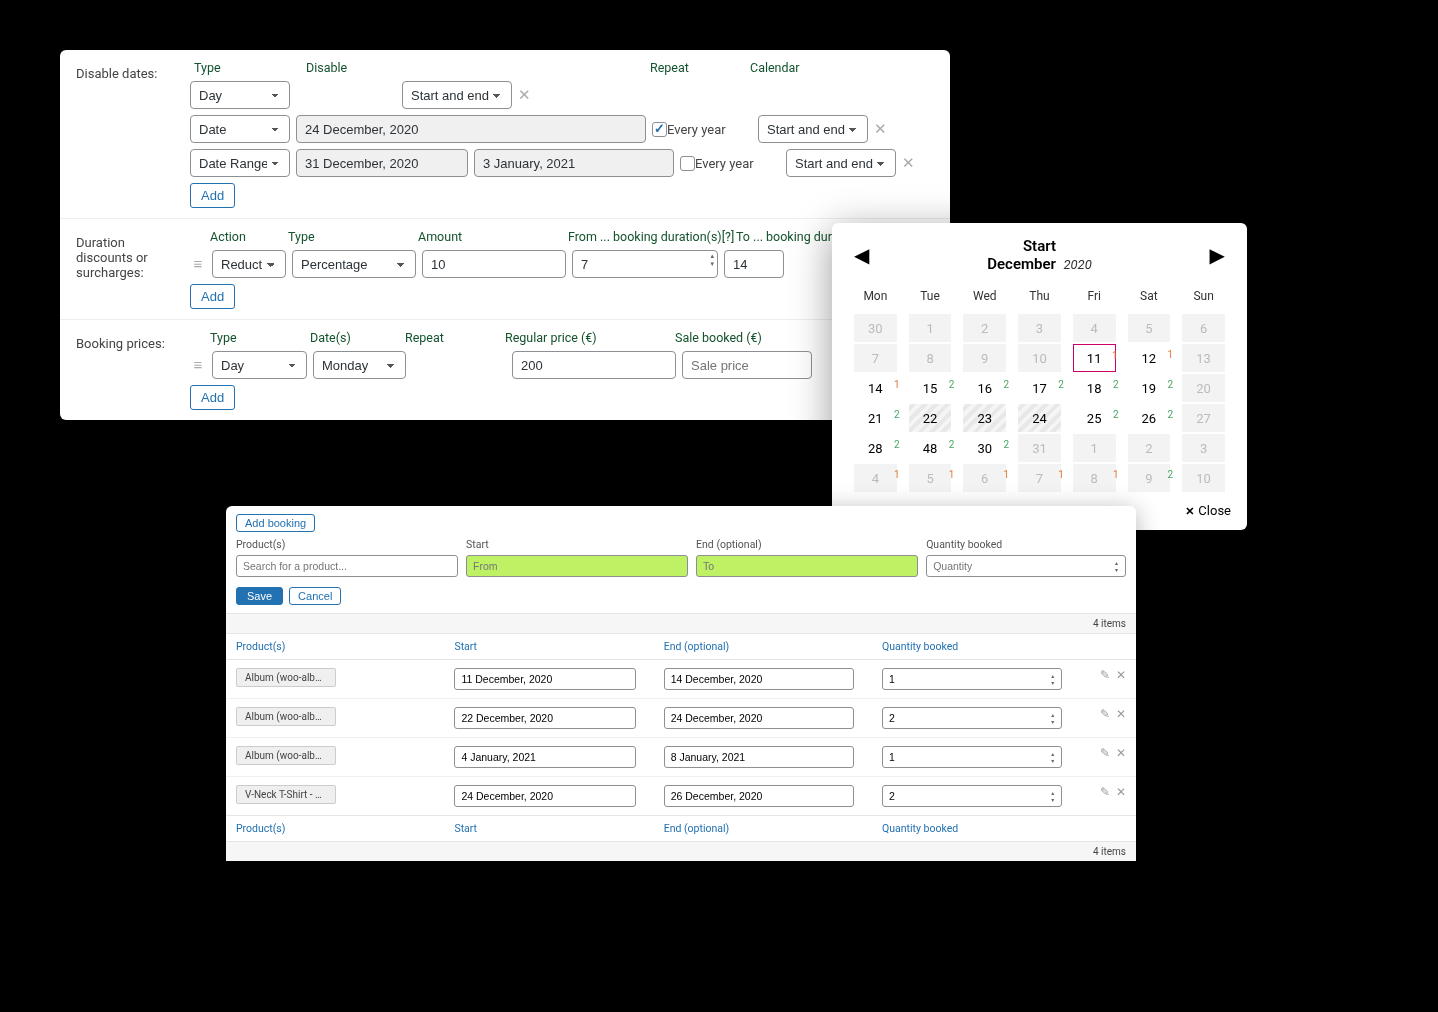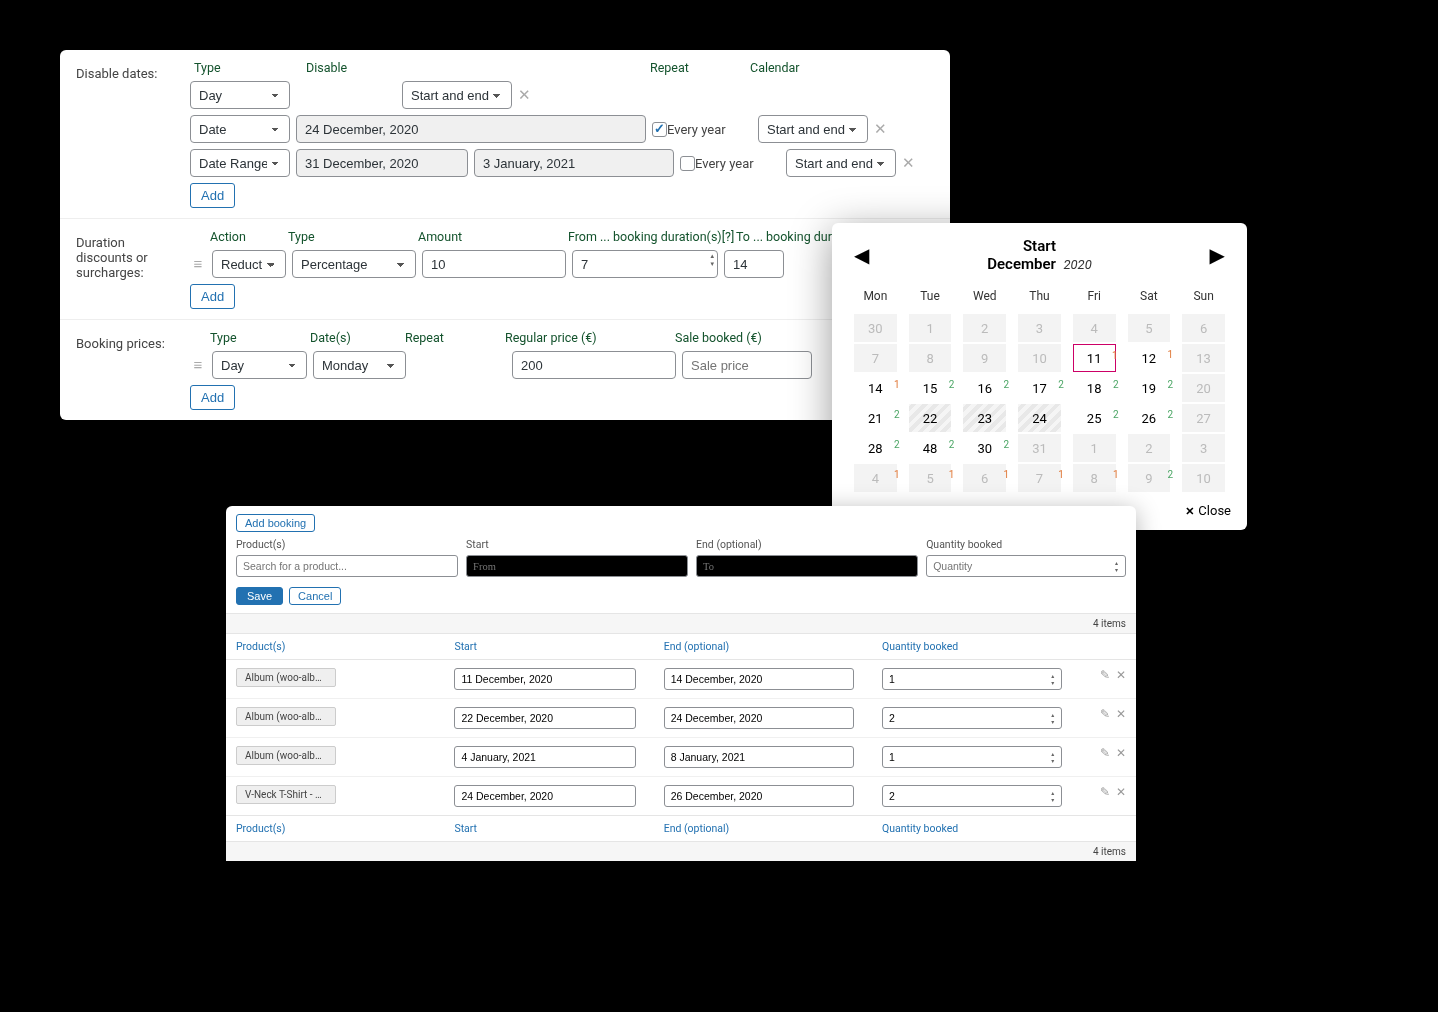--- a/index.html
+++ b/index.html
@@ -78,21 +78,21 @@
     font-size: 11px;
     color: #444;
   }
   .panel3 .add-bar { padding: 8px 10px; display: flex; flex-direction: column; gap: 6px; }
   .panel3 .btn-add2 { border: 1px solid #2271b1; color: #2271b1; background: #fff; padding: 2px 8px; border-radius: 3px; cursor: pointer; font-size: 11px; width: fit-content; }
   .panel3 .flds { display: flex; gap: 8px; }
   .panel3 .flds .col { flex: 1; display: flex; flex-direction: column; gap: 4px; }
   .panel3 .flds .col.small { flex: 0.9; }
   .panel3 .flds label { font-size: 10.5px; color: #555; }
   .panel3 input[type="text"] { height: 22px; border: 1px solid #8c8f94; border-radius: 3px; padding: 0 6px; font-size: 10.5px; background: #fff; }
-  .panel3 input[type="text"].ro { background: #000000; color: #777; font-family: Liberation Serif, serif; }
+  .panel3 input[type="text"].ro { background: #bef264; color: #777; }
   .panel3 .action-btns { display: flex; gap: 6px; margin-top: 4px; }
   .panel3 .btn-save { background: #2271b1; color: #fff; border: 1px solid #2271b1; padding: 2px 10px; border-radius: 3px; cursor: pointer; font-size: 11px; }
   .panel3 .btn-cancel { border: 1px solid #2271b1; color: #2271b1; background: #fff; padding: 2px 8px; border-radius: 3px; cursor: pointer; font-size: 11px; }
   .panel3 .items-count { text-align: right; padding: 4px 10px; font-size: 10px; background: #f6f6f6; border-top: 1px solid #e5e5e5; border-bottom: 1px solid #e5e5e5; }
   .panel3 table { width: 100%; border-collapse: collapse; }
   .panel3 th { text-align: left; font-weight: 400; color: #2271b1; padding: 6px 10px; font-size: 10.5px; border-bottom: 1px solid #e5e5e5; }
   .panel3 td { padding: 8px 10px; vertical-align: top; }
   .panel3 tbody tr { border-bottom: 1px solid #f0f0f0; }
   .panel3 .product-tag { display: inline-block; background: #efefef; border: 1px solid #ccc; padding: 3px 8px; border-radius: 2px; font-size: 10px; max-width: 100px; overflow: hidden; text-overflow: ellipsis; white-space: nowrap; }
   .panel3 tbody input[type="text"] { width: 96%; }

